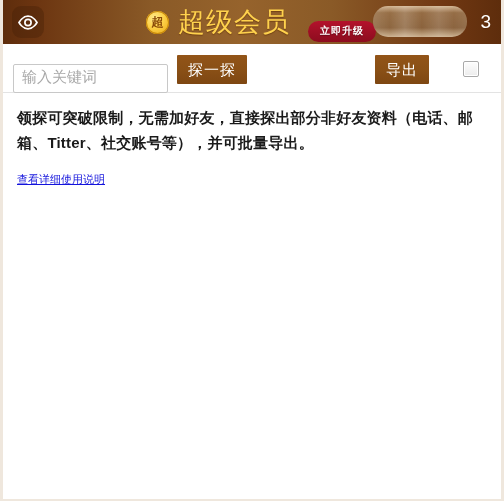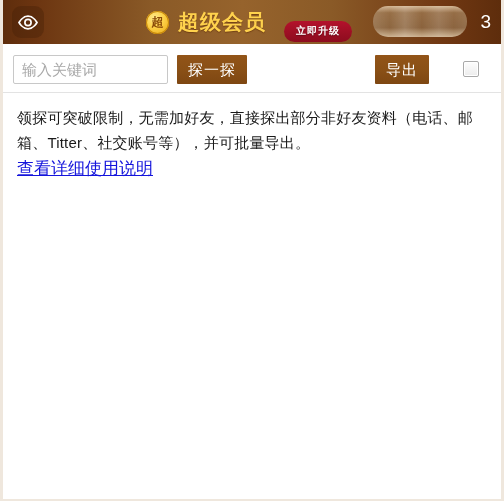--- a/index.html
+++ b/index.html
@@ -74,22 +74,22 @@
     box-shadow: 0 0 0 1px #c98a0c inset;
     color: #8a4a08;
     font-size: 12px;
     font-weight: bold;
     line-height: 23px;
     text-align: center;
     letter-spacing: 0;
   }
 
   .vip-text {
-    font-size: 21px;
-    font-weight: bold;
+    font-size: 27px;
+    font-weight: normal;
     color: #ffd24d;
     letter-spacing: 1px;
     text-shadow: 0 1px 1px rgba(90, 40, 0, 0.55);
   }
 
   .upgrade-btn {
     margin-left: 9px;
     padding: 3px 12px 4px;
     border-radius: 11px;
     background: linear-gradient(to bottom, #b4122c 0%, #9d0f24 55%, #8d0c1f 100%);
@@ -141,29 +141,29 @@
   #toolbar {
     position: relative;
     height: 48px;
     background: #ffffff;
     border-bottom: 1px solid #e3e3e3;
   }
 
   .search-input {
     position: absolute;
     left: 10px;
-    top: 11px;
+    top: 20px;
     width: 155px;
     height: 29px;
     box-sizing: border-box;
     border: 1px solid #c8c8c8;
     border-radius: 2px;
     background: #ffffff;
     padding: 0 8px;
-    font-family: Liberation Sans, sans-serif;
+    font-family: Liberation Mono, monospace;
     font-size: 15px;
     color: #333333;
     outline: none;
   }
   .search-input::placeholder { color: #a8a8a8; }
 
   .brown-btn {
     position: absolute;
     box-sizing: border-box;
     height: 29px;
@@ -205,26 +205,27 @@
   #content {
     padding: 12px 14px 0 14px;
   }
 
   .desc {
     margin: 0;
     font-size: 15px;
     line-height: 25px;
     color: #1a1a1a;
     letter-spacing: 0.2px;
+    font-weight: bold;
   }
 
   .help-link {
     display: inline-block;
-    margin-top: 3px;
-    font-size: 17px;
+    margin-top: 13px;
+    font-size: 11px;
     line-height: 22px;
     color: #1414dc;
     text-decoration: underline;
     cursor: pointer;
   }
 
   #results-area {
     position: absolute;
     left: 0;
     right: 0;

